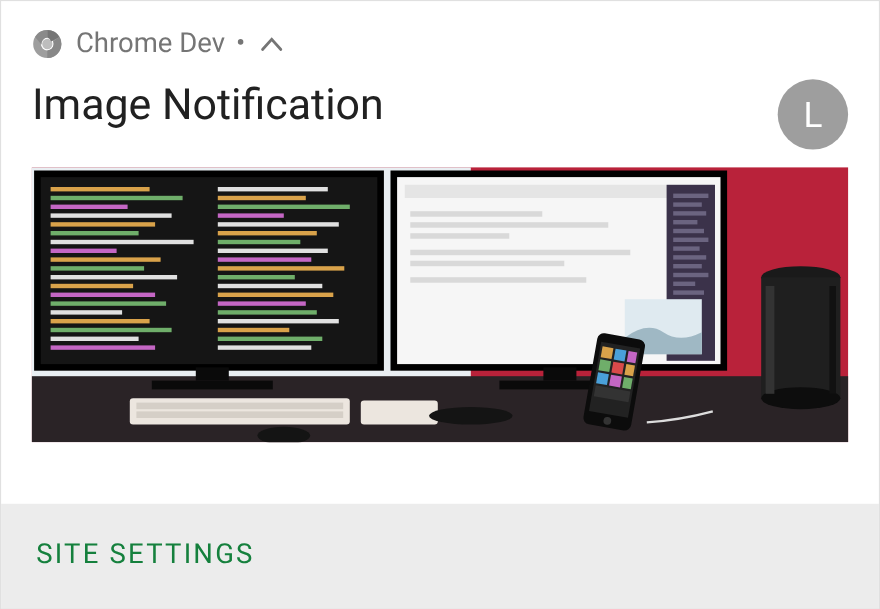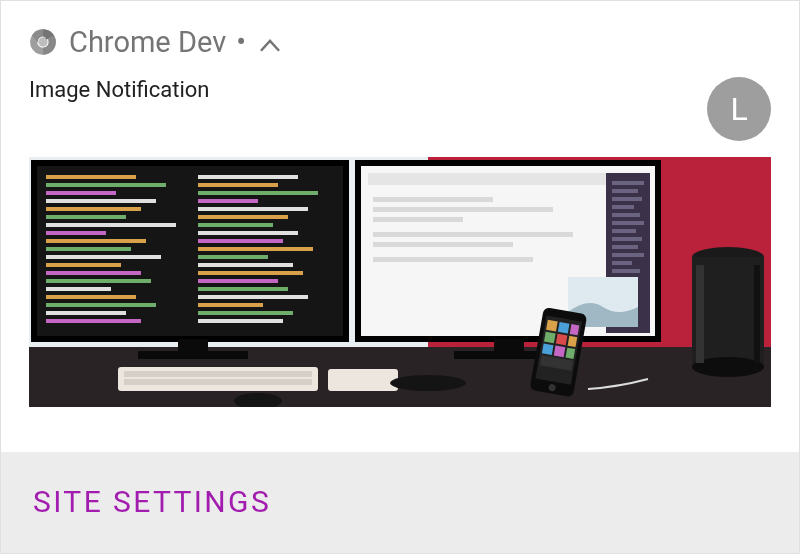--- a/index.html
+++ b/index.html
@@ -15,21 +15,21 @@
       display: flex;
       flex-direction: column;
       height: 100%;
     }
     .header {
       display: flex;
       align-items: center;
       gap: 12px;
       padding: 24px 28px 10px 28px;
       color: #757575;
-      font-size: 29px;
+      font-size: 25px;
     }
     .chrome-icon {
       width: 28px;
       height: 28px;
       flex-shrink: 0;
     }
     .header-text {
       display: flex;
       align-items: center;
       gap: 10px;
@@ -42,21 +42,21 @@
       margin-left: 4px;
       color: #757575;
     }
     .title-row {
       display: flex;
       align-items: flex-start;
       justify-content: space-between;
       padding: 8px 28px 16px 28px;
     }
     .title {
-      font-size: 22px;
+      font-size: 39px;
       color: #212121;
       font-weight: 400;
     }
     .avatar {
       width: 64px;
       height: 64px;
       border-radius: 50%;
       background: #9e9e9e;
       color: #fff;
       display: flex;
@@ -73,22 +73,22 @@
       width: 100%;
       height: 250px;
       display: block;
     }
     .footer {
       margin-top: auto;
       background: #ececec;
       padding: 32px 32px 34px 32px;
     }
     .footer-button {
-      color: #a21caf;
-      font-size: 30px;
+      color: #15803d;
+      font-size: 25px;
       letter-spacing: 0.08em;
       cursor: pointer;
       user-select: none;
       text-align: right;
     }
   </style>
 </head>
 <body>
 
 <div class="container">

